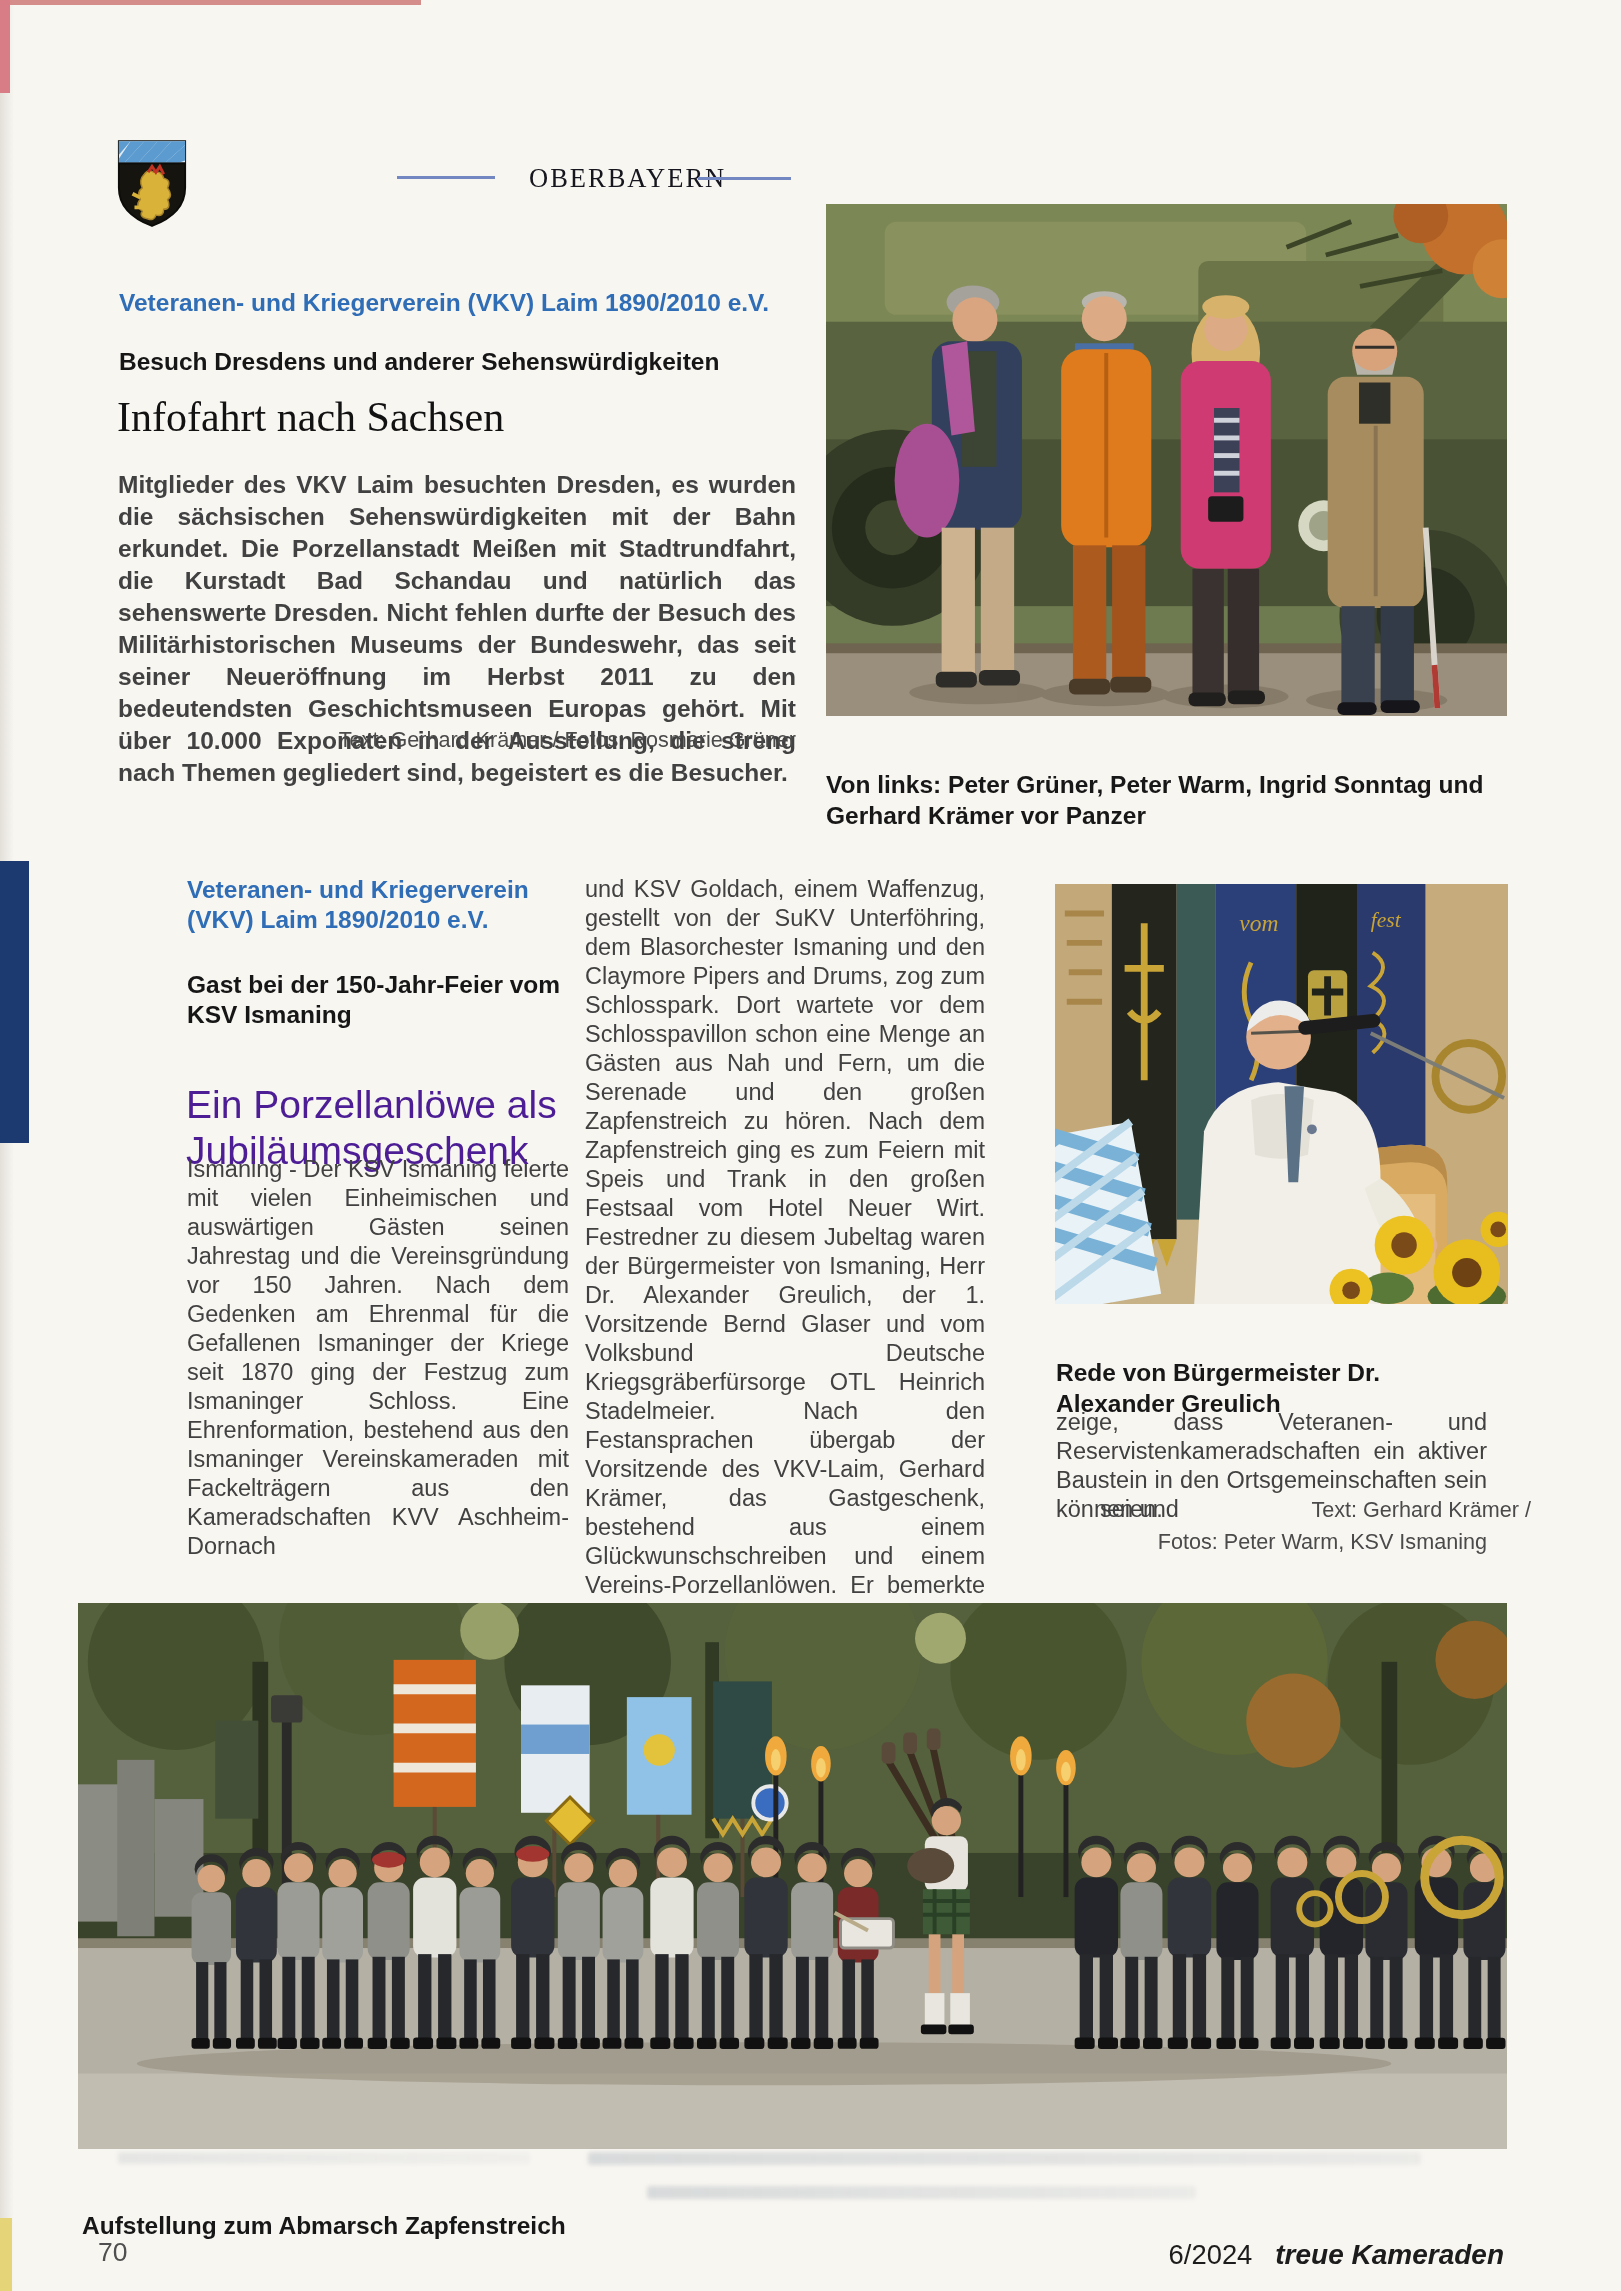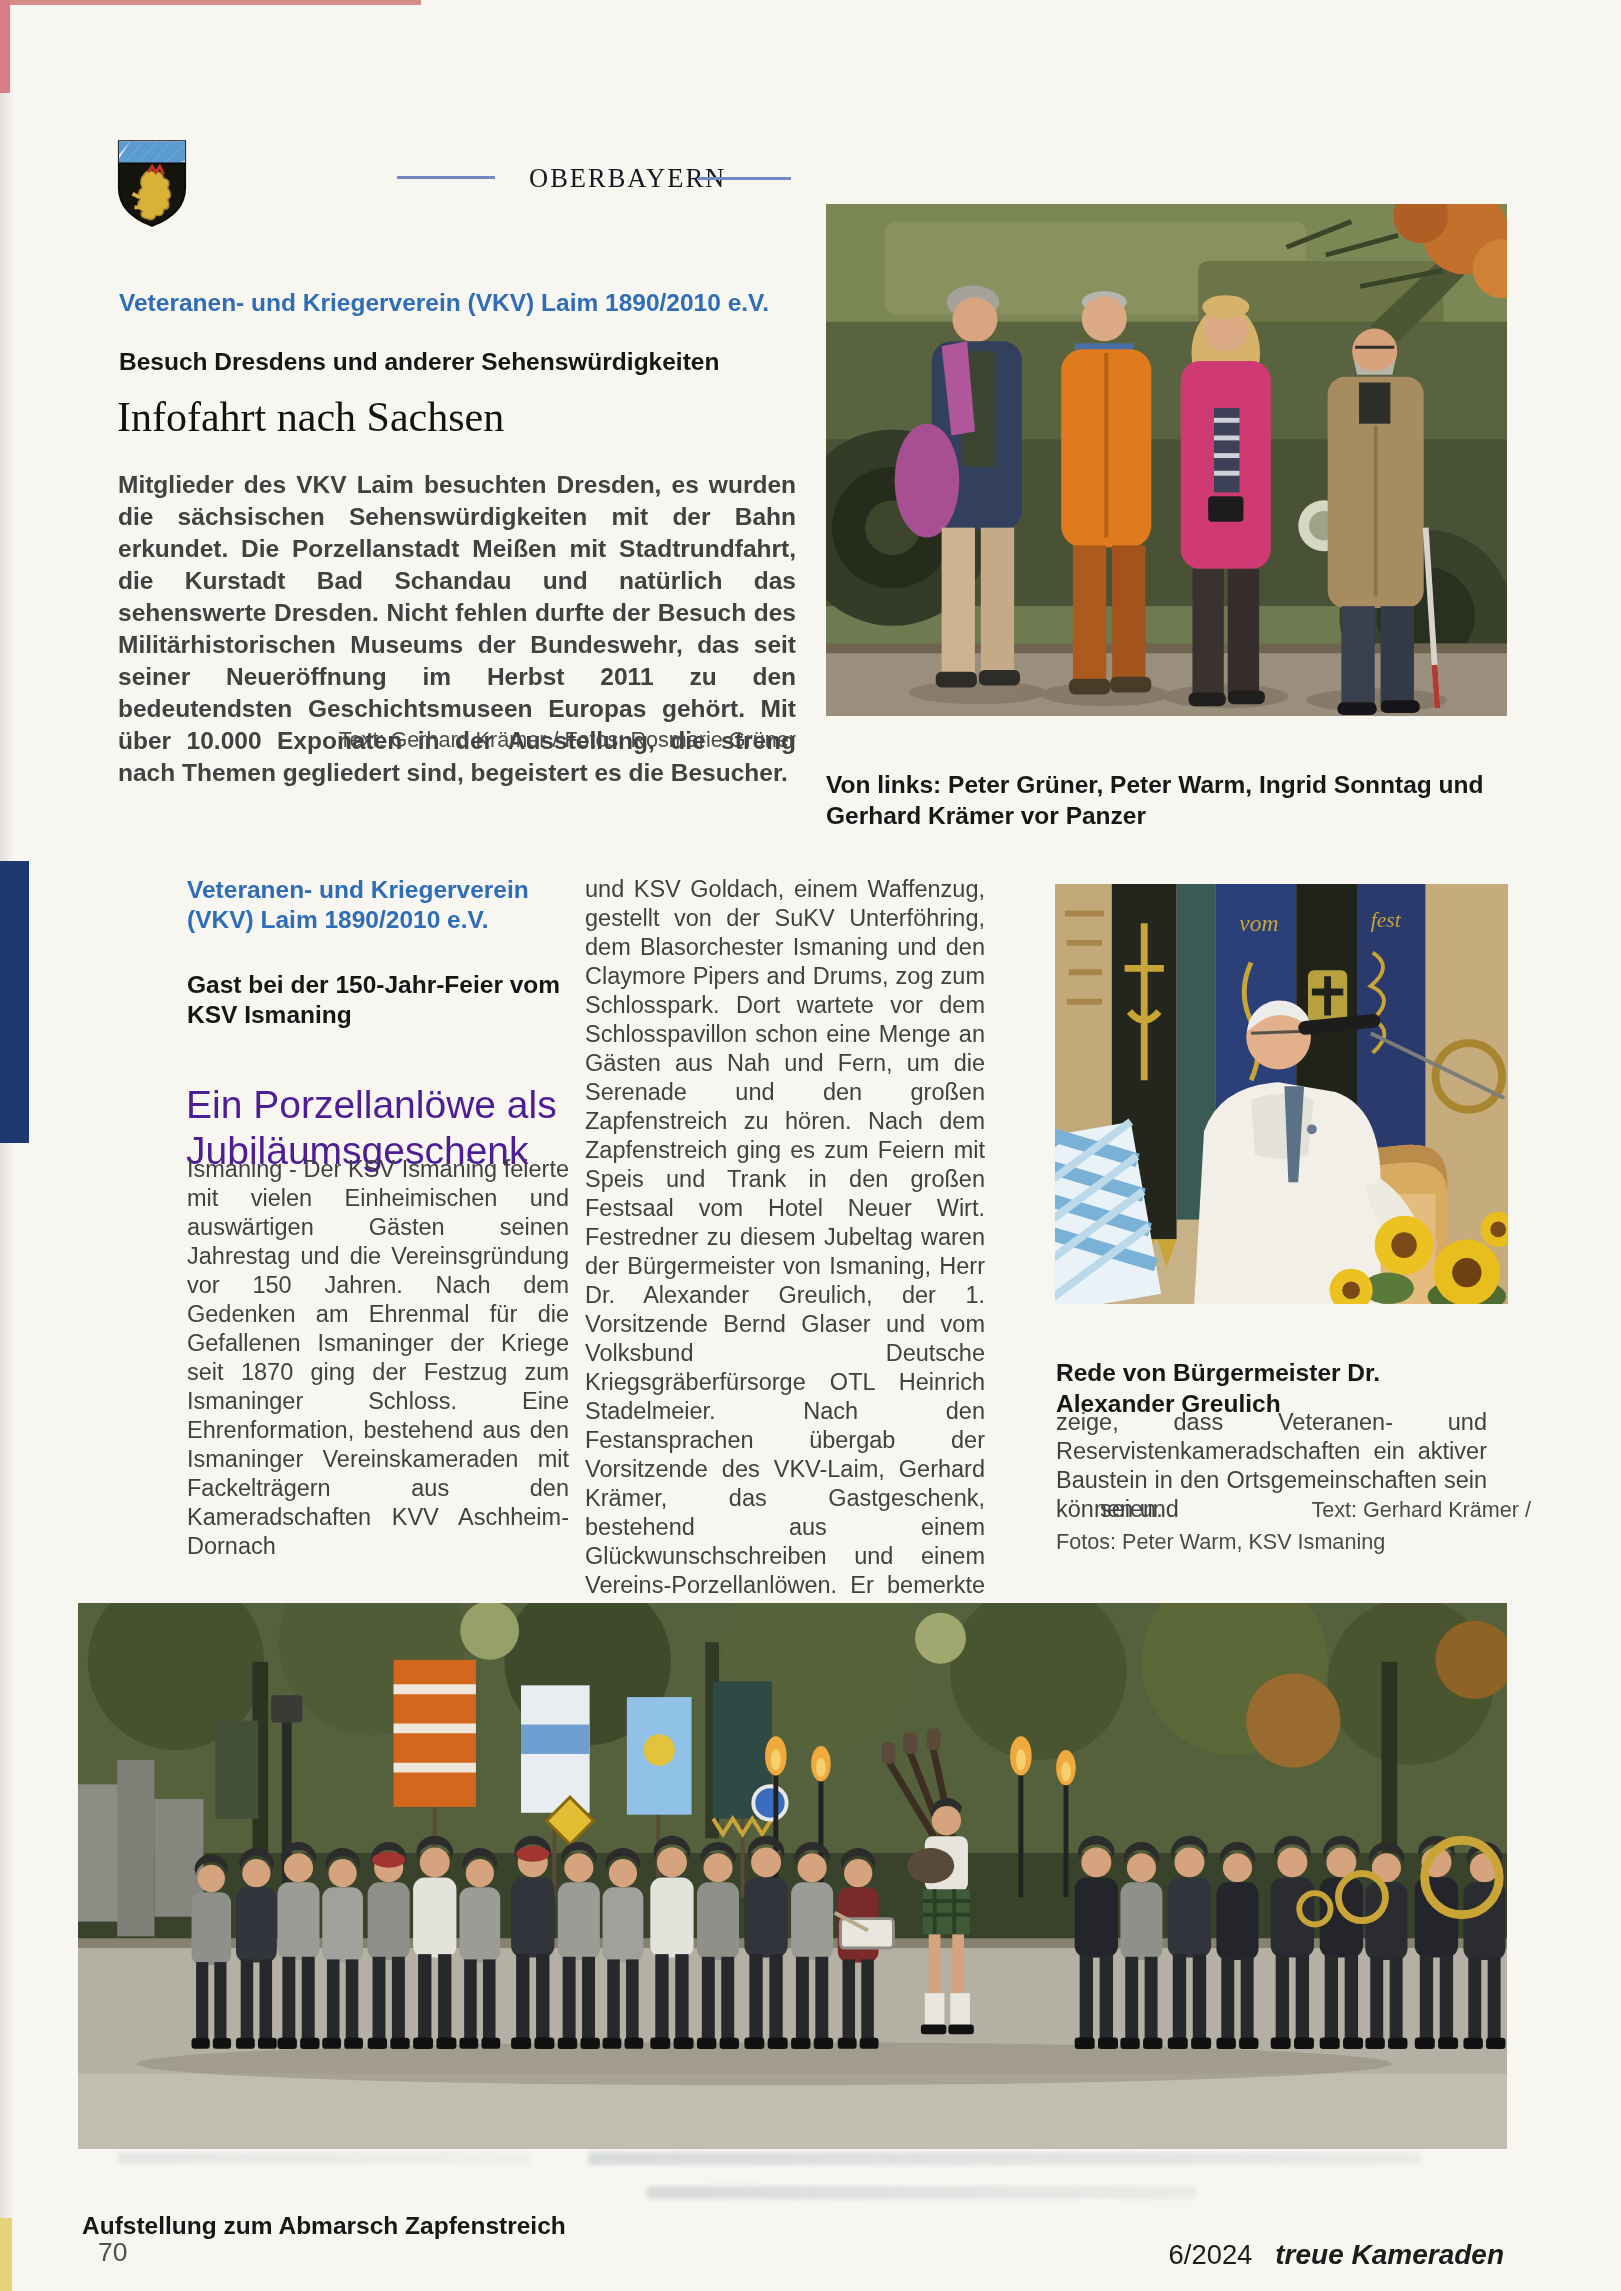--- a/index.html
+++ b/index.html
@@ -25,21 +25,21 @@
   .body-a1{font-size:24.5px;line-height:32px;color:#414141;text-align:justify;font-weight:bold;}
   .credit{font-size:21.6px;color:#4a4a4a;text-align:right;}
   .caption{font-weight:bold;font-size:24.5px;line-height:31px;color:#171717;margin-top:44px;}
 
   
   .club2{font-weight:bold;font-size:24.5px;line-height:30px;color:#2f6db6;}
   .kicker2{font-weight:bold;font-size:24.5px;line-height:30px;color:#161616;}
   .headline2{font-family:Liberation Sans, sans-serif;font-size:39px;line-height:46px;color:#4c1d95;margin-top:38px;}
   .colbody{font-size:23.5px;line-height:29px;color:#414141;text-align:justify;}
   .lastline{display:flex;justify-content:space-between;font-size:23.5px;line-height:29px;color:#414141;margin-left:44px;}
-  .credit2{font-size:21.6px;color:#4a4a4a;line-height:29px;}
+  .credit2{font-size:21.6px;color:#4a4a4a;text-align:right;line-height:29px;}
 
   
   .photo{display:block;}
   svg{display:block;}
 
   
   .bleed{background:linear-gradient(90deg,rgba(88,110,132,.20),rgba(88,110,132,.08));
          filter:blur(2px);border-radius:2.9px;}
 
   

